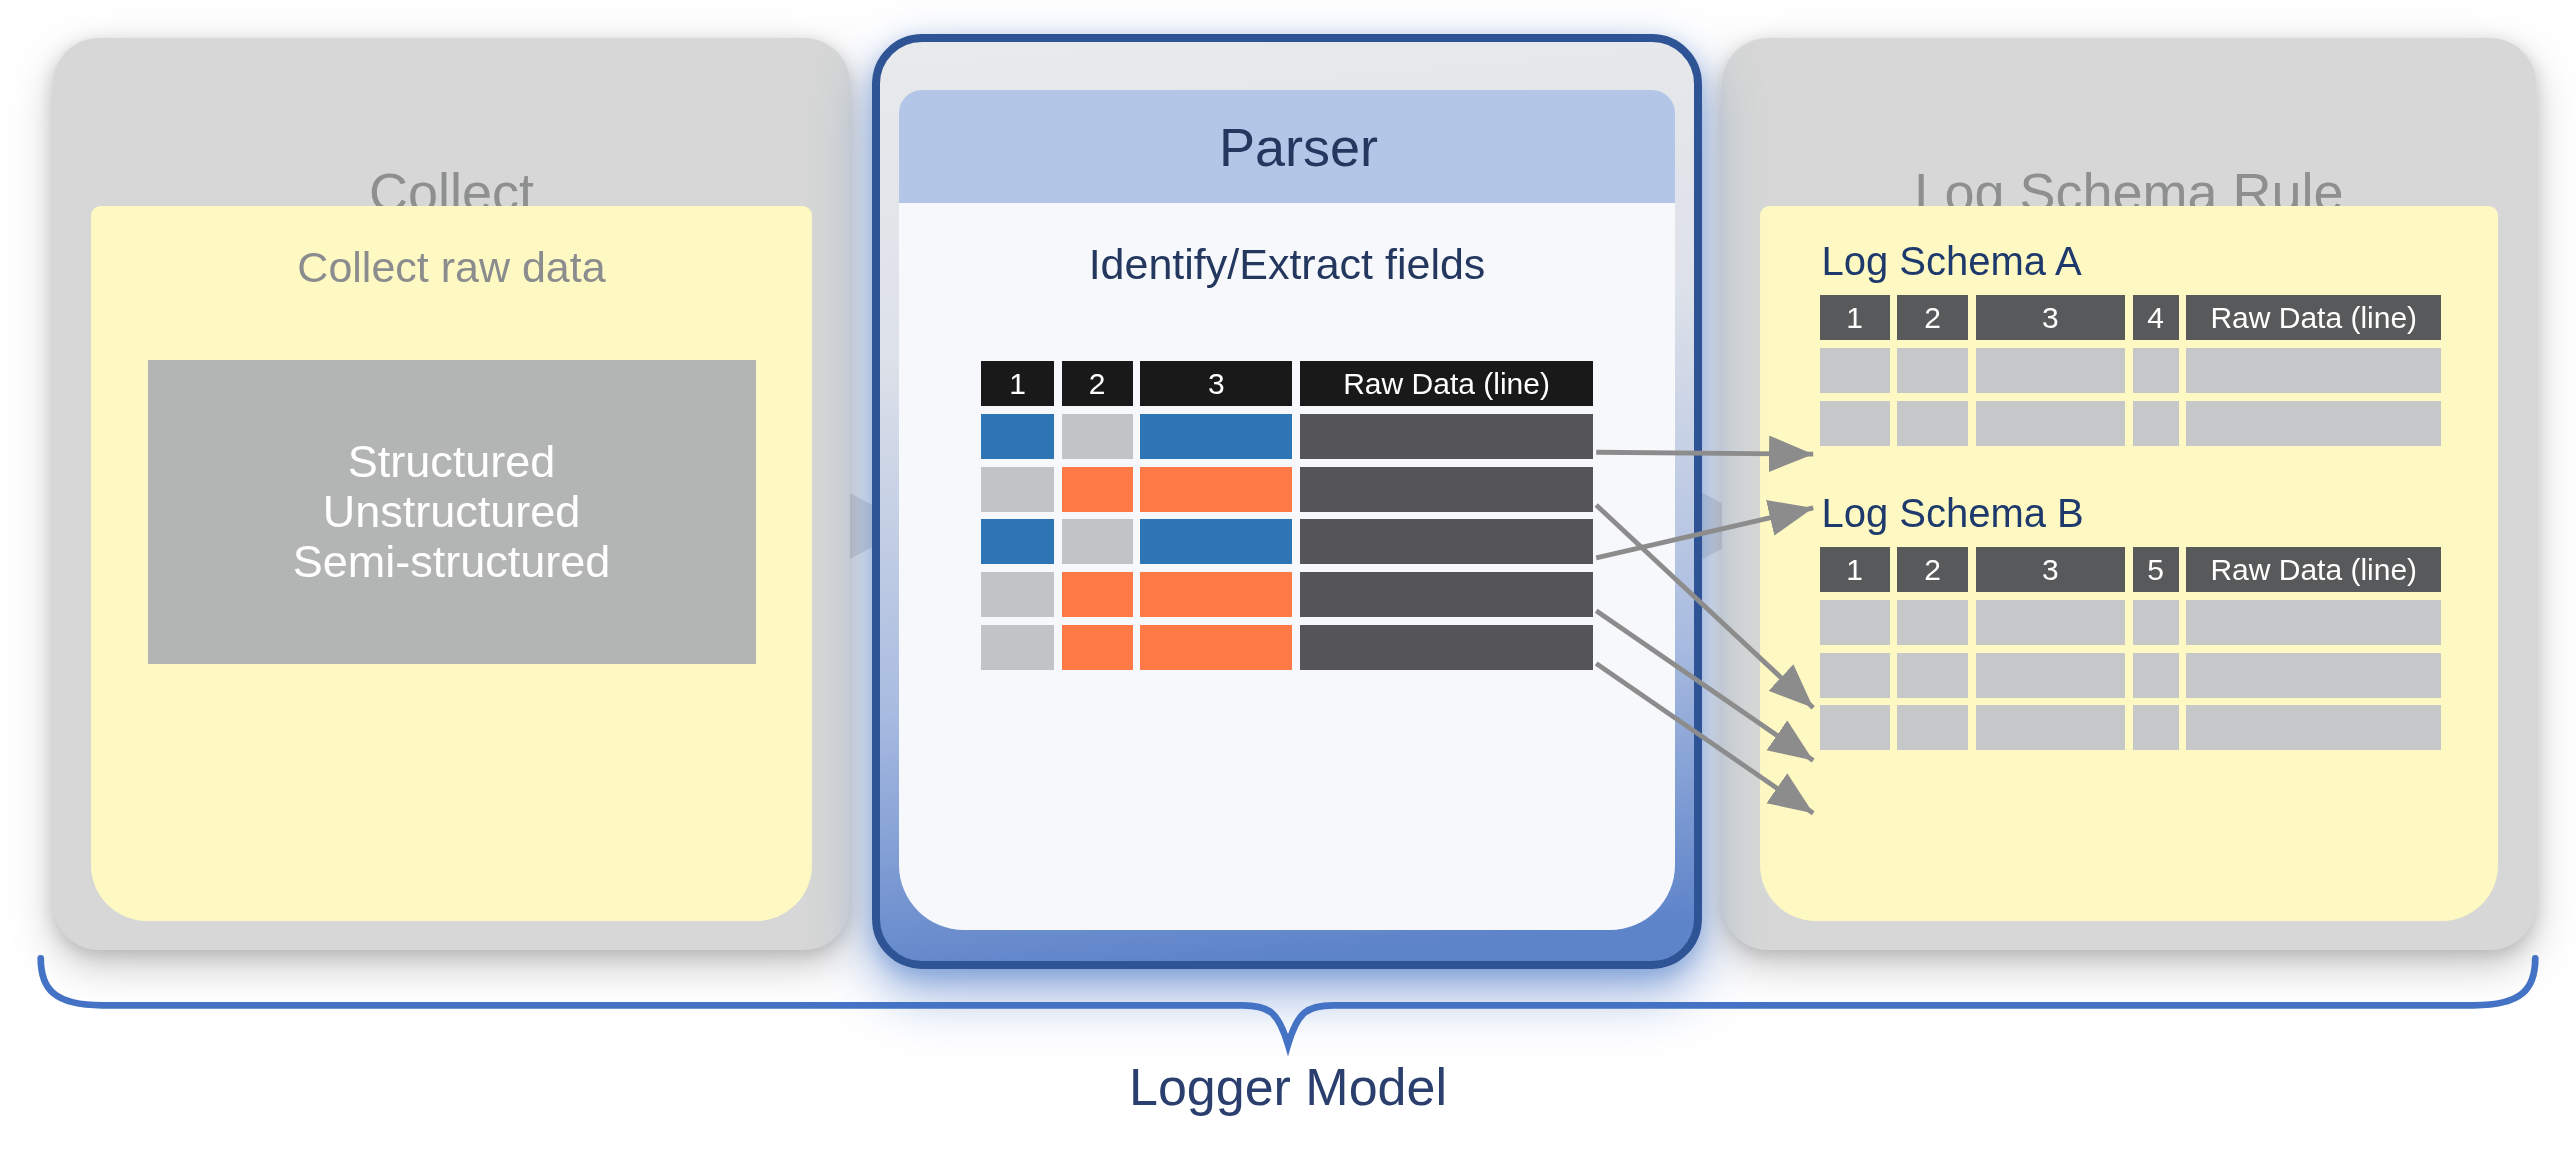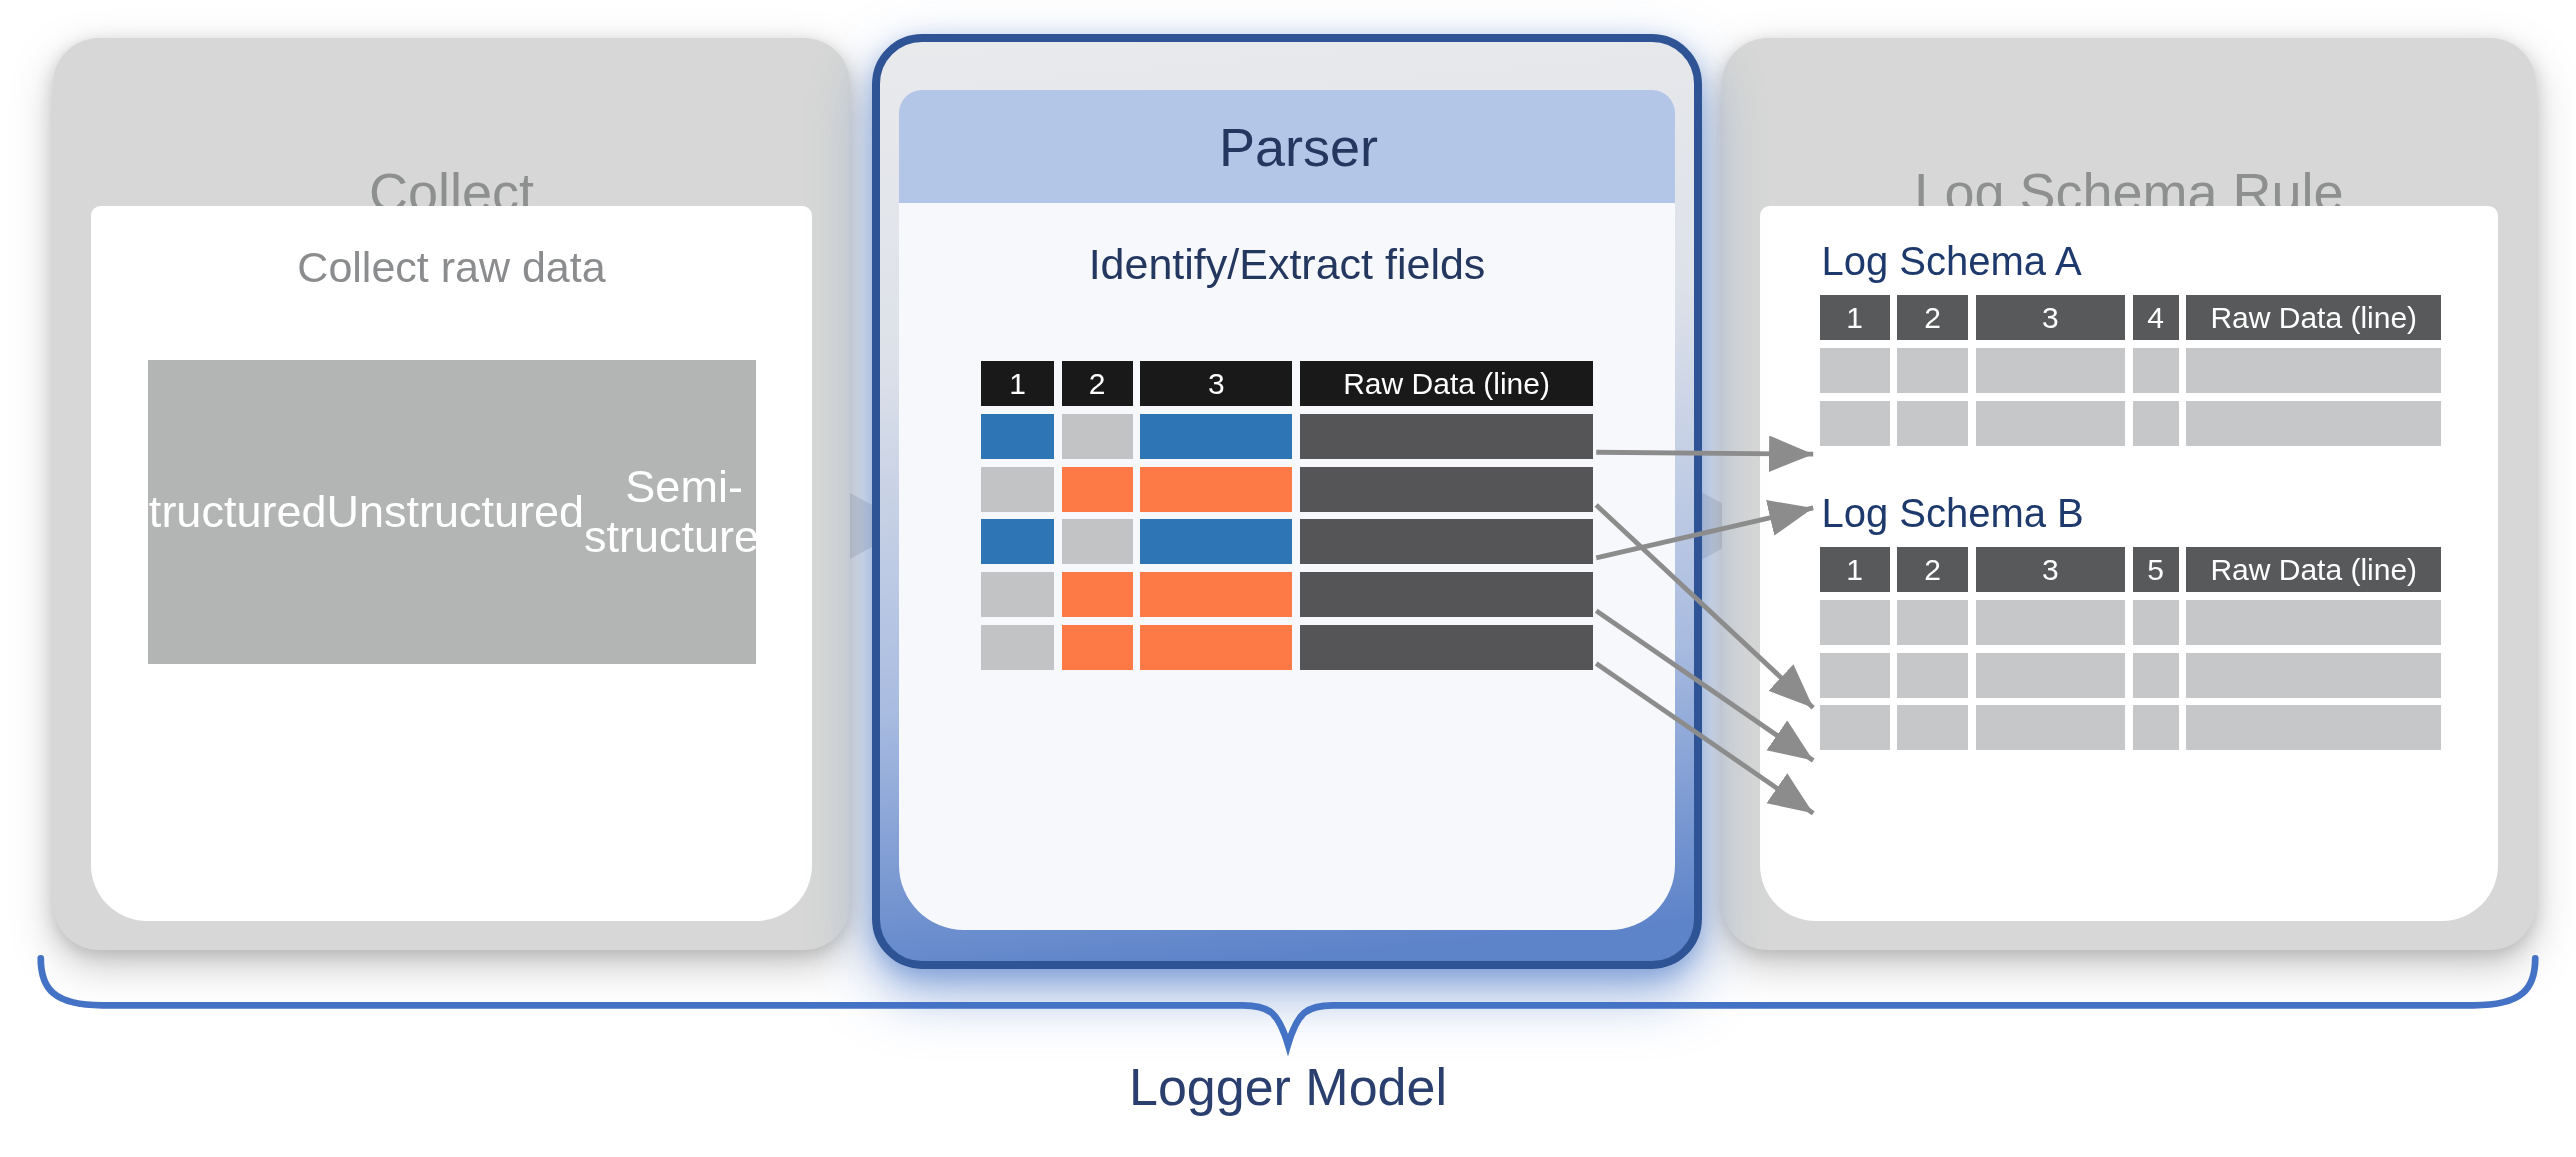--- a/index.html
+++ b/index.html
@@ -25,32 +25,32 @@
     box-shadow:0 15.4px 40px rgba(110,110,110,.38), 0 4.8px 15.4px rgba(120,120,120,.28);
   }
   .card.logger { left:53px;  width:797px; }
   .card.schema { left:1722px; width:814px; }
   .card-title {
     position:absolute; top:127px; left:0; right:0; text-align:center;
     font-size:54px; font-weight:500; color:#8e908f; line-height:1;
   }
   .panel {
     position:absolute; left:38px; right:38px; top:168px; bottom:29px;
-    background:#ffffff; border-radius:9.6px 9.6px 56px 56px;
+    background:#fef9c3; border-radius:9.6px 9.6px 56px 56px;
   }
   .subtitle {
     margin-top:38px; text-align:center; font-size:43px; line-height:1.1;
   }
   .sub-gray { color:#8a8c8e; }
   .sub-navy { color:#24375f; font-weight:500; }
 
   
   .data-box {
     margin:69px auto 0; width:608px; height:304px; background:#b3b4b4;
-    display:flex; flex-direction:row; align-items:center; justify-content:center;
+    display:flex; flex-direction:column; align-items:center; justify-content:center;
     color:#ffffff; font-size:45px; line-height:50px; text-align:center;
   }
 
   
   .card.parser {
     position:absolute; left:872px; top:34px; width:830px; height:935px;
     box-sizing:border-box; border:8.6px solid #2f5496; border-radius:50px;
     background:linear-gradient(175deg,#e9eaec 0%, #dde1e9 32%, #a8bbe0 68%, #5d83c9 96%);
     z-index:2;
     box-shadow:0 25px 56px rgba(68,114,196,.55), 0 7.7px 21px rgba(68,114,196,.35);

